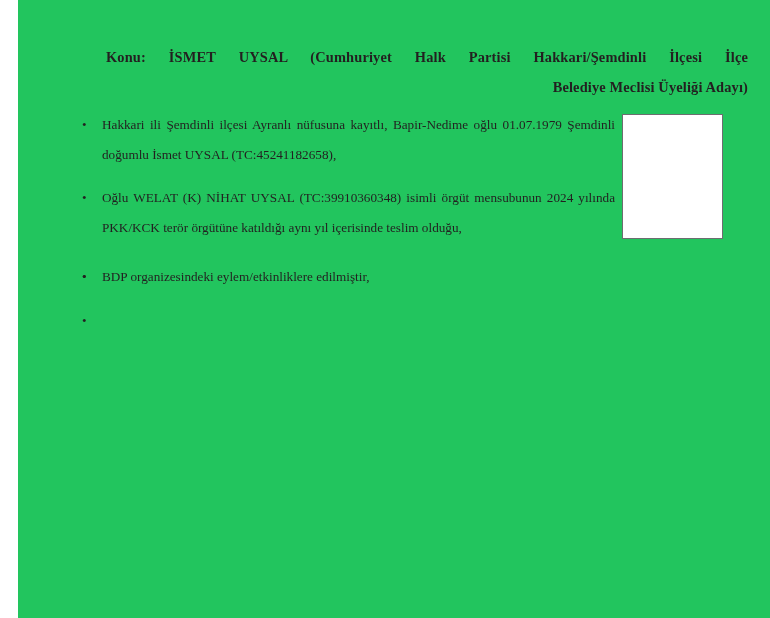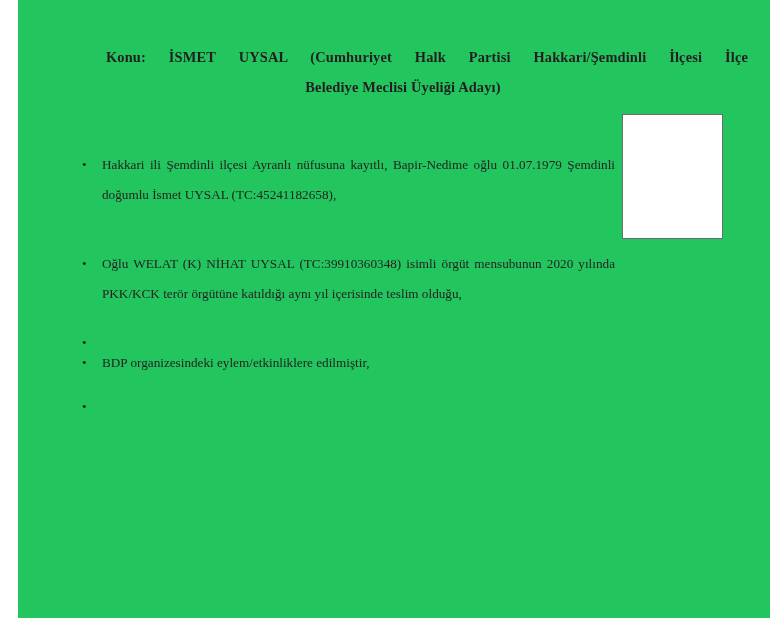--- a/index.html
+++ b/index.html
@@ -54,21 +54,21 @@
     display: inline-block;
     width: 48px;
   }
   #heading .line1 {
     display: block;
     text-align: justify;
     text-align-last: justify;
   }
   #heading .line2 {
     display: block;
-    text-align: center;
+    text-align: right;
   }
 
   
   #bullet-list {
     position: absolute;
     left: 0;
     top: 110px;
     width: 770px;
   }
 
@@ -85,21 +85,20 @@
     position: absolute;
     left: 64px;
     top: 0;
     width: 10px;
     line-height: 29.5px;
     font-size: 13px;
     color: #231f20;
   }
   .bullet-item .btext {
     display: block;
-    margin-top: 40px;
   }
 
   
   .narrow {
     width: 513px;   
     box-sizing: content-box;
     padding-right: 0;
   }
   .narrow .btext {
     text-align: justify;
@@ -127,21 +126,21 @@
 
   <div id="bullet-list">
 
     <div class="bullet-item narrow">
       <span class="marker">•</span>
       <span class="btext">Hakkari ili Şemdinli ilçesi Ayranlı  nüfusuna kayıtlı, Bapir-Nedime oğlu 01.07.1979 Şemdinli doğumlu İsmet UYSAL (TC:45241182658),</span>
     </div>
 
     <div class="bullet-item narrow">
       <span class="marker">•</span>
-      <span class="btext">Oğlu WELAT (K) NİHAT UYSAL (TC:39910360348) isimli örgüt mensubunun 2020 yılında PKK/KCK terör örgütüne katıldığı aynı yıl içerisinde teslim olduğu,</span>
+      <span class="btext">Oğlu WELAT (K) NİHAT UYSAL (TC:39910360348) isimli örgüt mensubunun 2024 yılında PKK/KCK terör örgütüne katıldığı aynı yıl içerisinde teslim olduğu,</span>
     </div>
 
     <div class="bullet-item wide" style="margin-top:20px;">
       <span class="marker">•</span>
     </div>
 
     <div class="bullet-item wide">
       <span class="marker">•</span>
       <span class="btext">BDP organizesindeki eylem/etkinliklere edilmiştir,</span>
     </div>

